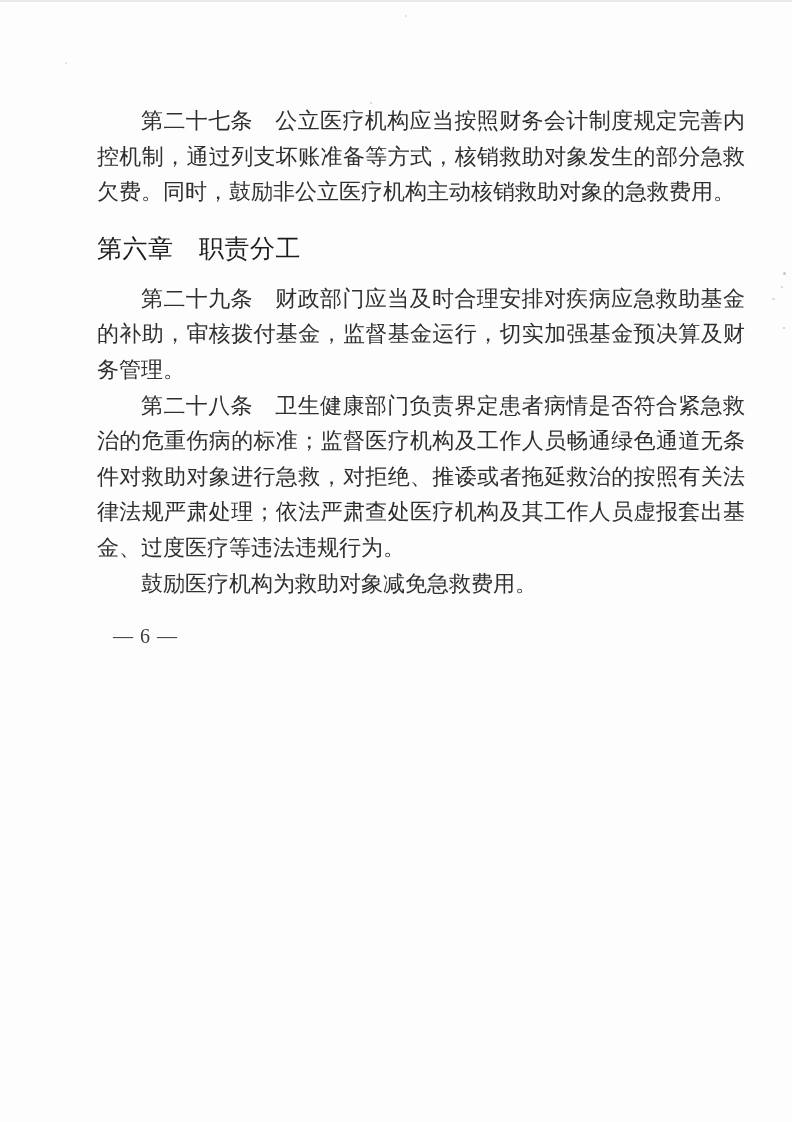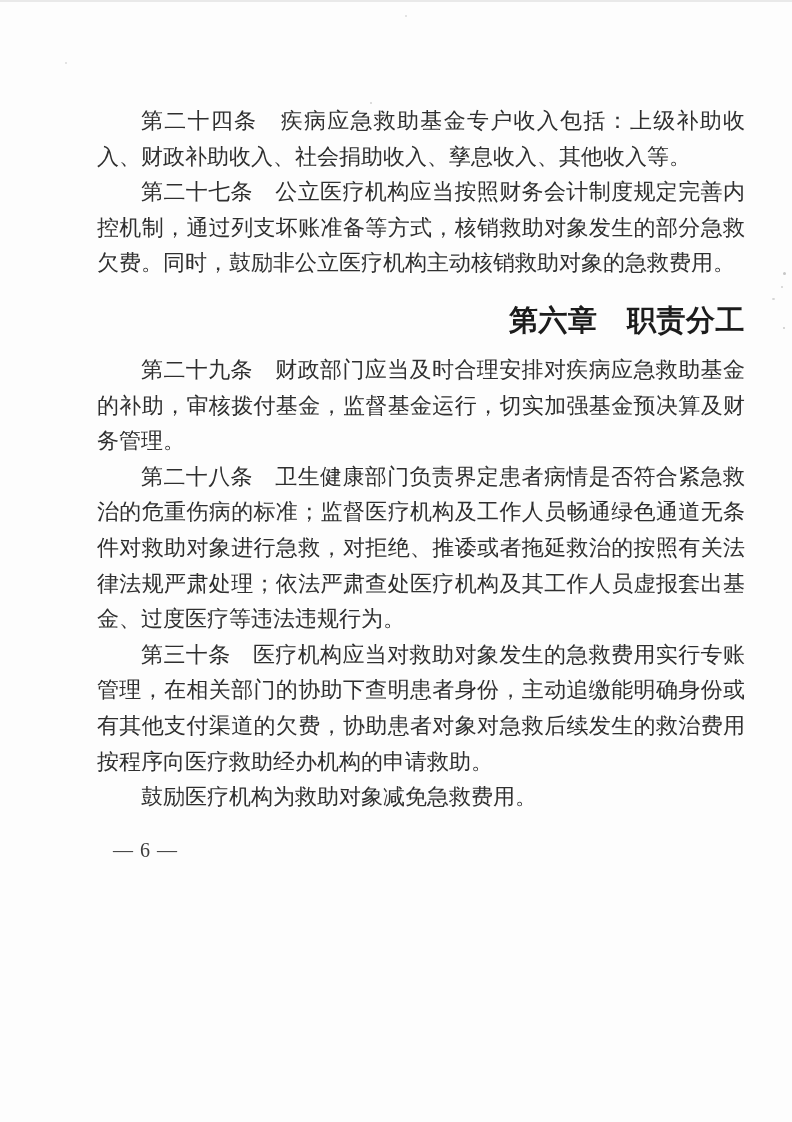--- a/index.html
+++ b/index.html
@@ -33,24 +33,24 @@
     font-size: 22px;
     line-height: 35.6px;
     color: #2f2f2f;
     text-align: justify;
     text-indent: 2em;
     letter-spacing: 0;
     word-break: normal;
   }
   .chapter {
     margin: 21px 0 14px 0;
-    font-size: 29px;
+    font-size: 25px;
     line-height: 36px;
-    font-weight: 700;
-    text-align: right;
+    font-weight: 400;
+    text-align: left;
     text-indent: 0;
     color: #1c1c1c;
     font-family: "DejaVu Sans", "Liberation Sans", sans-serif;
     letter-spacing: 0.5px;
   }
   .page-number {
     margin-top: 21px;
     margin-left: 16px;
     font-size: 20px;
     line-height: 28px;
@@ -72,33 +72,31 @@
 </style>
 </head>
 <body>
 
 <div class="sheet">
 
   <div class="top-scan-edge"></div>
 
   <main class="text-area">
 
-    <p class="par">第二十四条　疾病应急救助基金专户收入包括：上级补助收入、财政补助收入、社会捐助收入、孳息收入、其他收入等。</p>
 
 
 
     <p class="par">第二十七条　公立医疗机构应当按照财务会计制度规定完善内控机制，通过列支坏账准备等方式，核销救助对象发生的部分急救欠费。同时，鼓励非公立医疗机构主动核销救助对象的急救费用。</p>
 
     <h2 class="chapter">第六章　职责分工</h2>
 
     <p class="par">第二十九条　财政部门应当及时合理安排对疾病应急救助基金的补助，审核拨付基金，监督基金运行，切实加强基金预决算及财务管理。</p>
 
     <p class="par">第二十八条　卫生健康部门负责界定患者病情是否符合紧急救治的危重伤病的标准；监督医疗机构及工作人员畅通绿色通道无条件对救助对象进行急救，对拒绝、推诿或者拖延救治的按照有关法律法规严肃处理；依法严肃查处医疗机构及其工作人员虚报套出基金、过度医疗等违法违规行为。</p>
 
-    <p class="par">第三十条　医疗机构应当对救助对象发生的急救费用实行专账管理，在相关部门的协助下查明患者身份，主动追缴能明确身份或有其他支付渠道的欠费，协助患者对象对急救后续发生的救治费用按程序向医疗救助经办机构的申请救助。</p>
 
     <p class="par">鼓励医疗机构为救助对象减免急救费用。</p>
 
     <div class="page-number">— 6 —</div>
 
   </main>
 
   <span class="speck s1"></span>
   <span class="speck s2"></span>
   <span class="speck s3"></span>

